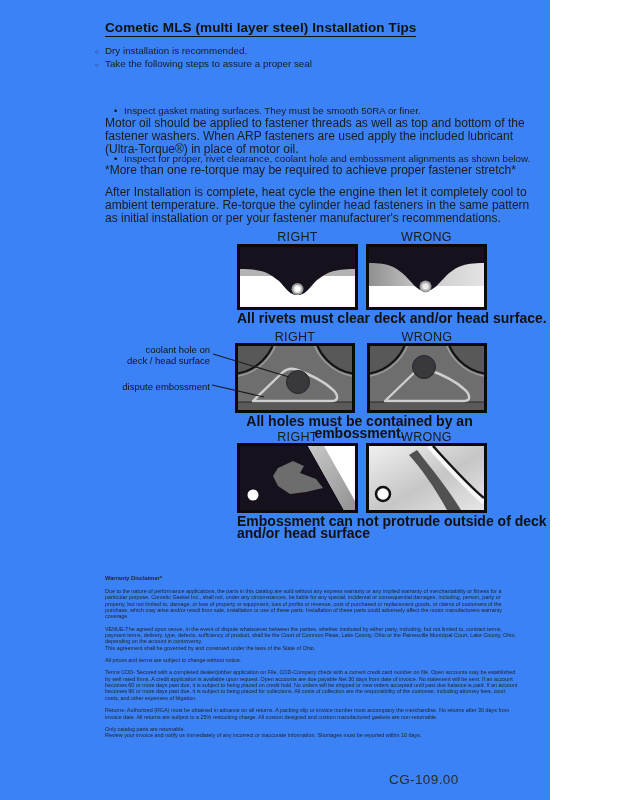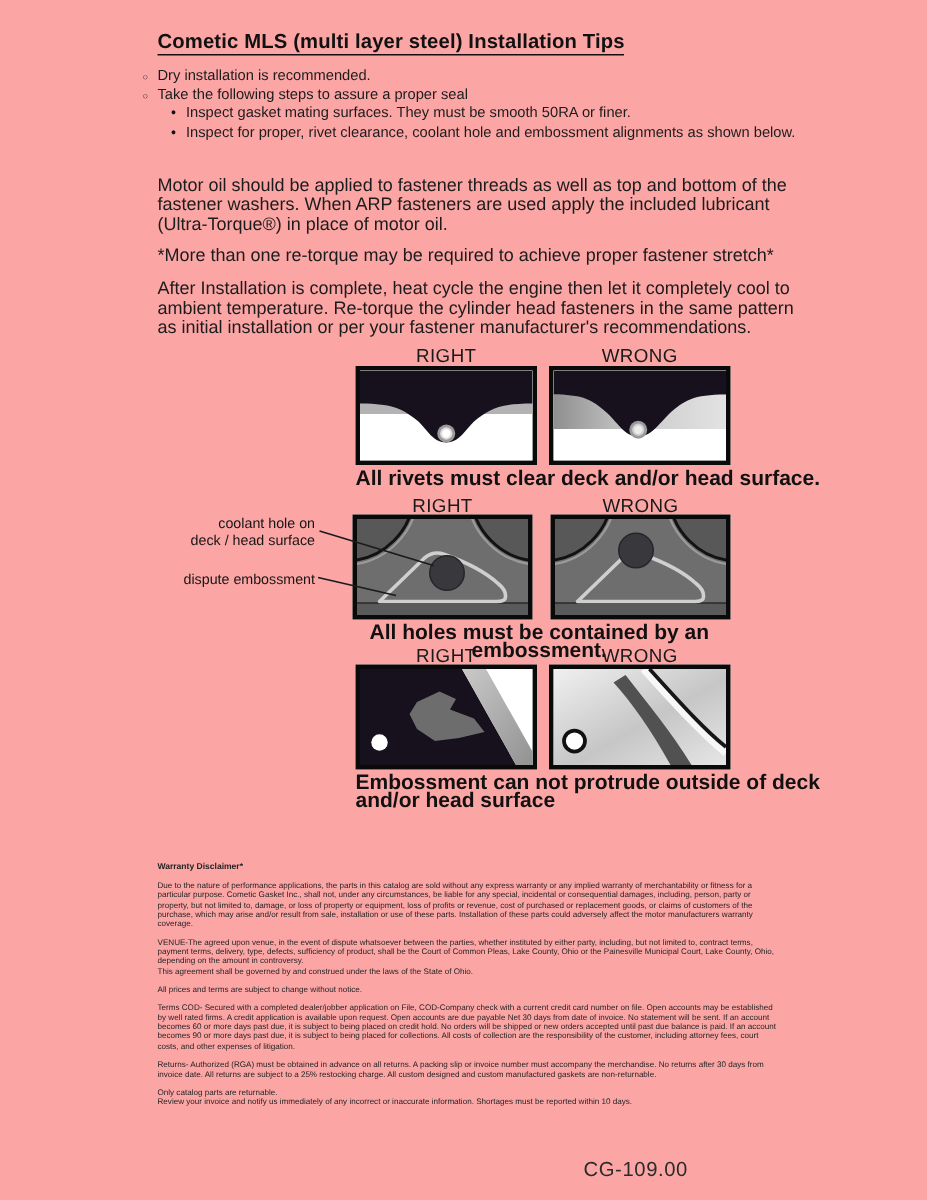--- a/index.html
+++ b/index.html
@@ -1,35 +1,35 @@
 <!DOCTYPE html>
 <html><head>
 <meta charset="utf-8">
 <style>
   html,body{margin:0;padding:0;background:#ffffff;}
   .page{
     position:relative;
-    width:618px;height:800px;
-    background:#fca5a5;
+    width:550px;height:800px;
+    background:#3b82f6;
     font-family:"Liberation Sans", sans-serif;
     color:#1c1c1c;
     overflow:hidden;
   }
   
   .title{
     position:absolute;left:105px;top:20px;
     font-size:13.5px;font-weight:bold;color:#111;
     border-bottom:1.6px solid #111;padding-bottom:1px;
     letter-spacing:.1px;
   }
   
   .bullets{position:absolute;left:95px;top:45px;width:440px;font-size:9.8px;line-height:12.6px;}
   .b1{position:relative;padding-left:10px;}
   .b1::before{content:"○";position:absolute;left:0;top:1px;font-size:6.2px;color:#222;}
-  .b2{position:relative;padding-left:10px;margin-left:19px;}
+  .b2{position:relative;padding-left:10px;margin-left:19px;margin-top:35px;}
   .b2::before{content:"•";position:absolute;left:0;top:0;font-size:9.5px;color:#111;}
   
   .diesel{position:absolute;left:105px;top:117px;width:430px;}
   .diesel h2{margin:0 0 7px 0;font-size:11.2px;font-weight:bold;color:#111;}
   .diesel p{margin:0 0 9px 0;font-size:12px;line-height:12.8px;}
   
   .rw-label{position:absolute;width:121px;text-align:center;font-size:12.5px;color:#1a1a1a;letter-spacing:.3px;}
   .fig{position:absolute;border:3px solid #0a0a0a;background:#fff;line-height:0;}
   .fig svg{display:block;}
   .caption{position:absolute;font-size:14px;font-weight:bold;color:#111;line-height:11.5px;}

